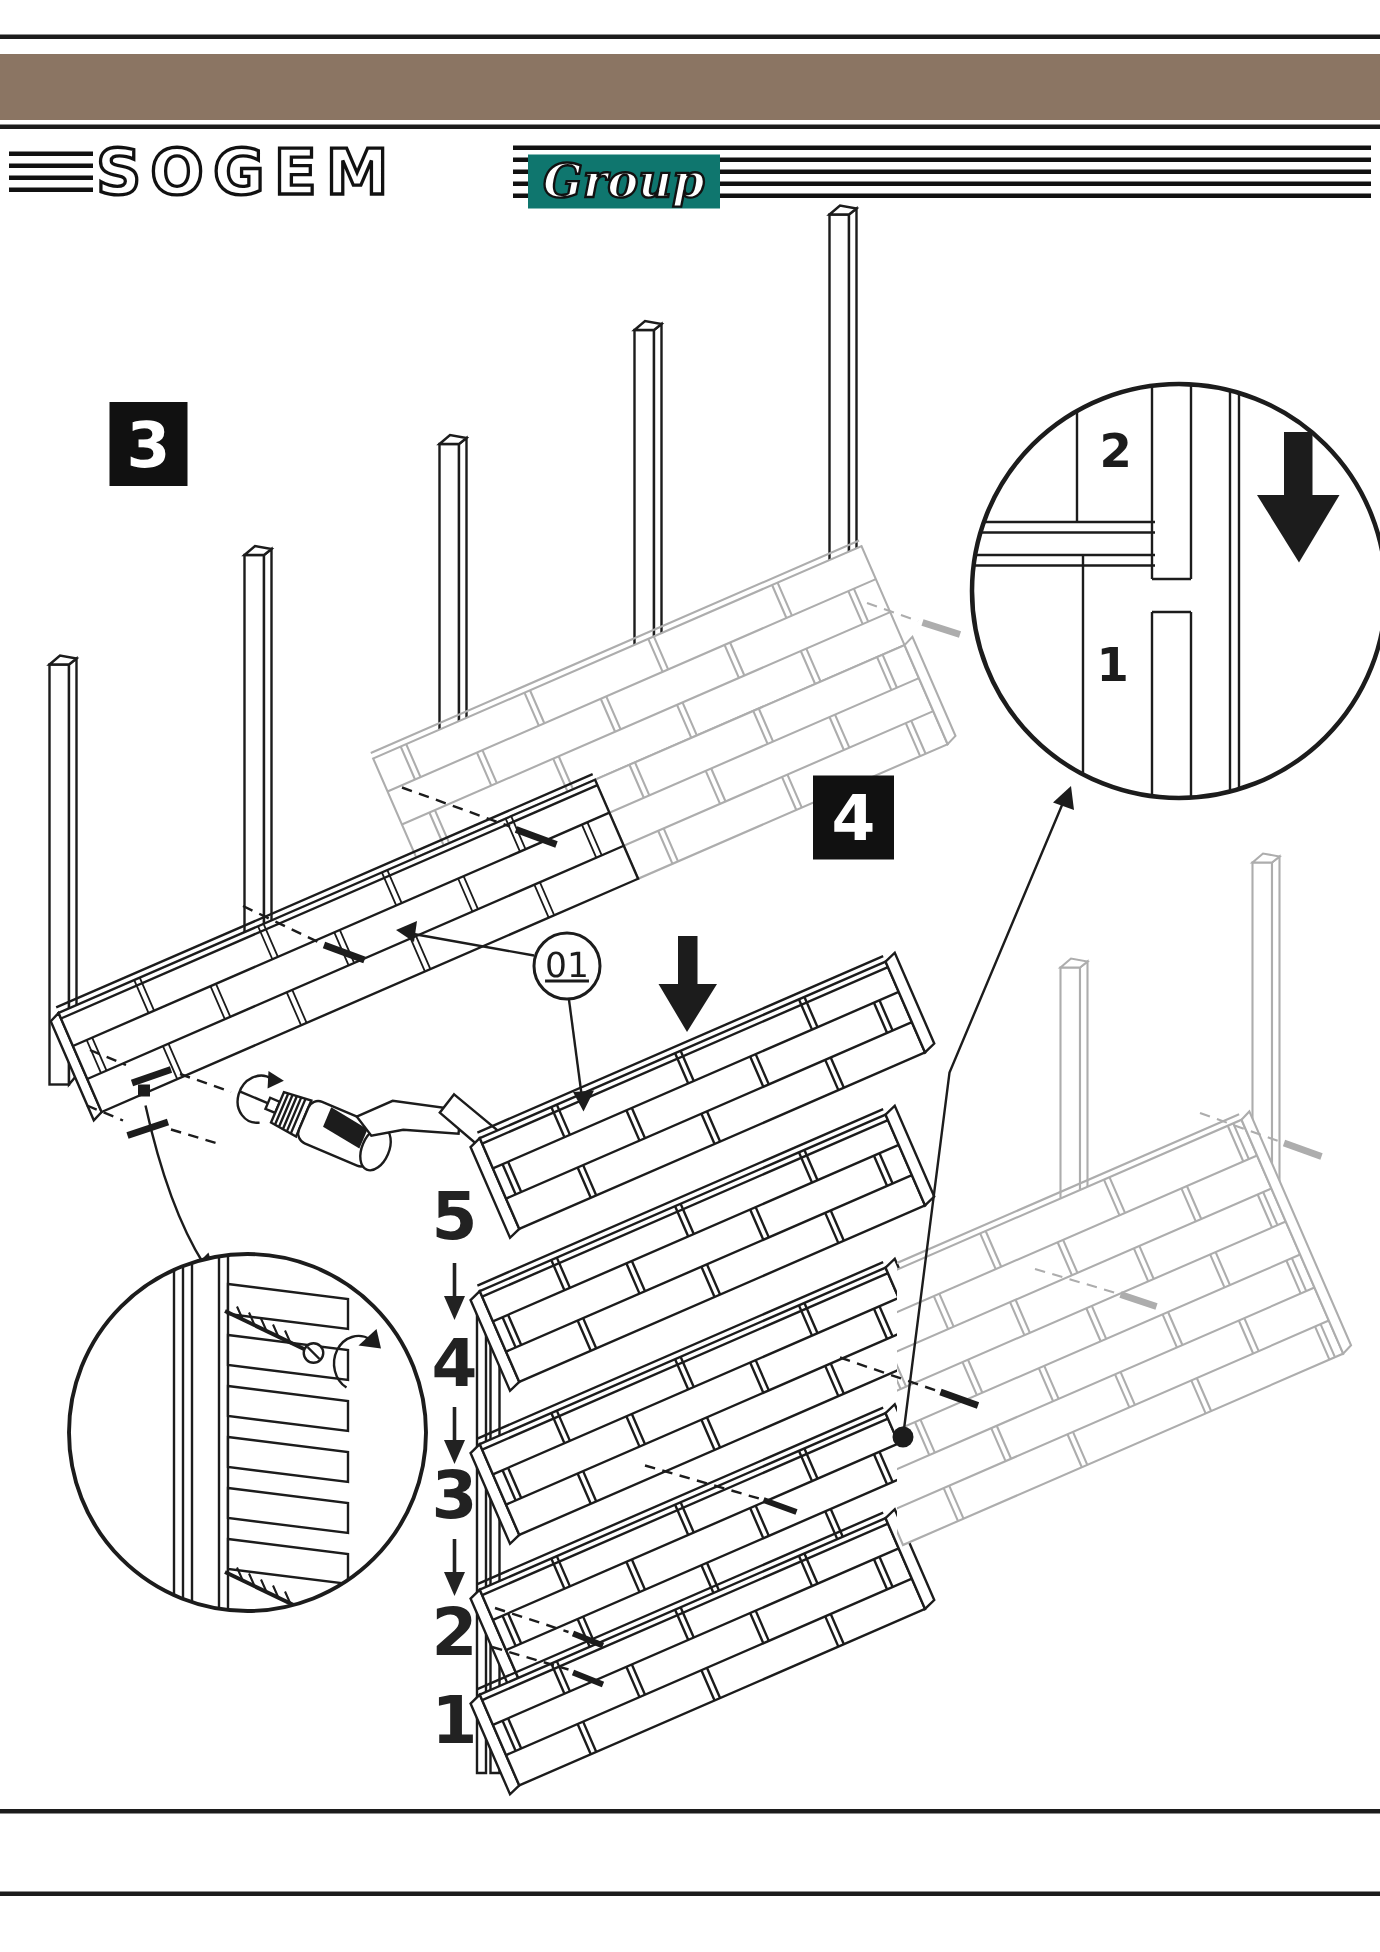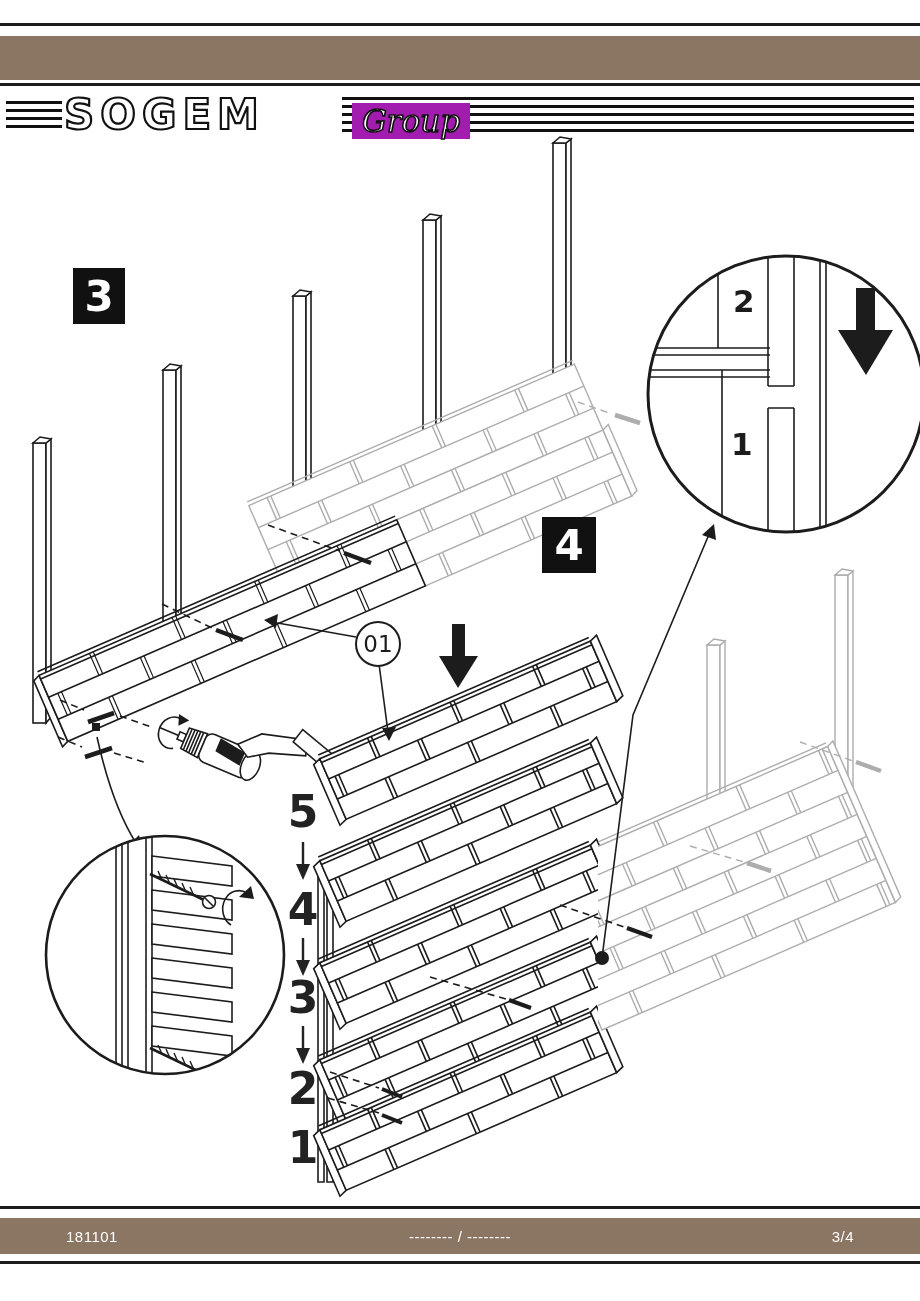--- a/index.html
+++ b/index.html
@@ -10,28 +10,28 @@
   .footbar{position:absolute;left:0;width:920px;background:var(--brown,#8B7563);
            display:flex;align-items:center;justify-content:space-between;
            padding:0 66px;box-sizing:border-box;color:#fff;
            font-family:"Liberation Sans",sans-serif;font-size:15px;letter-spacing:.5px;}
   .footbar .center{position:absolute;left:0;right:0;text-align:center;}
   .logo-stripes{position:absolute;height:3px;background:#111;}
   .logo-word{position:absolute;left:64px;top:90px;font-size:42px;font-weight:700;
              letter-spacing:6px;color:#fff;-webkit-text-stroke:2.2px #111;
              text-shadow:0 0 1px #111;}
   .logo-script{position:absolute;left:352px;top:103px;font-family:"DejaVu Serif",serif;
-               font-style:italic;font-weight:400;font-size:31px;color:#fff;
-               -webkit-text-stroke:1.6px #111;background:#a21caf;padding:0 10px;line-height:36px;}
+               font-style:italic;font-weight:700;font-size:31px;color:#fff;
+               -webkit-text-stroke:1.6px #111;background:#0f766e;padding:0 10px;line-height:36px;}
   .stepbadge{position:absolute;background:#111;color:#fff;display:flex;align-items:center;
              justify-content:center;font-size:42px;font-weight:800;}
   .seqnum{position:absolute;width:44px;text-align:center;font-size:44px;font-weight:700;color:#222;}
   .refcircle{position:absolute;width:42px;height:42px;border:2.5px solid #1c1c1c;border-radius:50%;
              background:#fff;display:flex;align-items:center;justify-content:center;
-             font-size:23px;font-weight:500;color:#1c1c1c;}
+             font-size:23px;font-weight:500;color:#1c1c1c;text-decoration:underline;}
   .detlabel{position:absolute;font-size:31px;font-weight:700;color:#1c1c1c;}
   svg{position:absolute;left:0;top:0;}
   .k{stroke:#1c1c1c;fill:none;stroke-width:1.6;}
   .kf{stroke:#1c1c1c;fill:#fff;stroke-width:1.6;}
   .g{stroke:#adadad;fill:none;stroke-width:1.4;}
   .gf{stroke:#adadad;fill:#fff;stroke-width:1.4;}
 </style>
 </head>
 <body>
 
@@ -302,19 +302,14 @@
   <div class="detlabel" style="left:733px;top:283px">2</div>
   <div class="detlabel" style="left:731px;top:426px">1</div>
 
   <div class="seqnum" style="left:281px;top:786px">5</div>
   <div class="seqnum" style="left:281px;top:884px">4</div>
   <div class="seqnum" style="left:281px;top:972px">3</div>
   <div class="seqnum" style="left:281px;top:1063px">2</div>
   <div class="seqnum" style="left:281px;top:1122px">1</div>
 
   <div class="rule" style="top:1206px"></div>
-  <div class="footbar" style="top:1218px;height:36px">
-    <span>181101</span>
-    <span class="center">-------- / --------</span>
-    <span style="position:relative;z-index:1">3/4</span>
-  </div>
   <div class="rule" style="top:1261px"></div>
 </div>
 
 </body></html>

